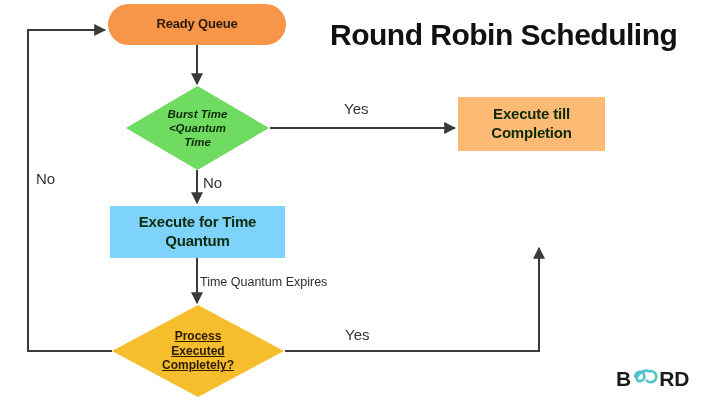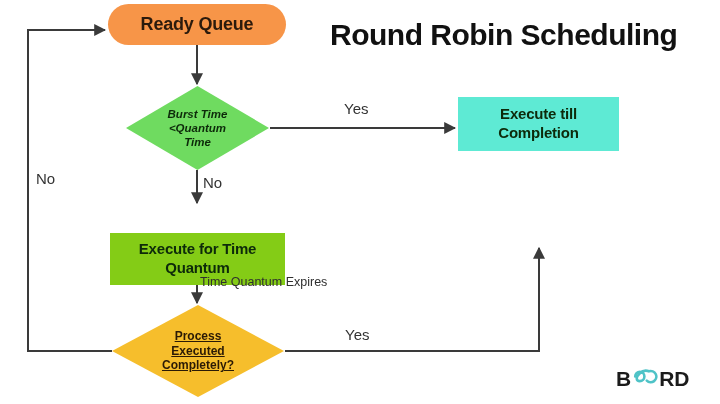--- a/index.html
+++ b/index.html
@@ -40,43 +40,42 @@
   
   #node-ready-queue {
     left: 108px;
     top: 4px;
     width: 178px;
     height: 41px;
     background: #F79548;
     border-radius: 21px;
   }
   #node-ready-queue .node-label {
-    font-size: 18px;
+    font-size: 13px;
     color: #2b1a0c;
   }
   
   #node-execute-completion {
     left: 458px;
     top: 97px;
-    width: 161px;
+    width: 147px;
     height: 54px;
-    background: #5eead4;
+    background: #fdba74;
   }
   #node-execute-completion .node-label {
     font-size: 15px;
     color: #0d2a0a;
   }
   
   #node-execute-quantum {
     left: 110px;
     top: 206px;
     width: 175px;
     height: 52px;
-    background: #84cc16;
-    margin-top: 27px;
+    background: #7dd3fc;
   }
   #node-execute-quantum .node-label {
     font-size: 15px;
     color: #0d2a0a;
   }
   
   #node-termination {
     left: 452px;
     top: 202px;
     width: 158px;

